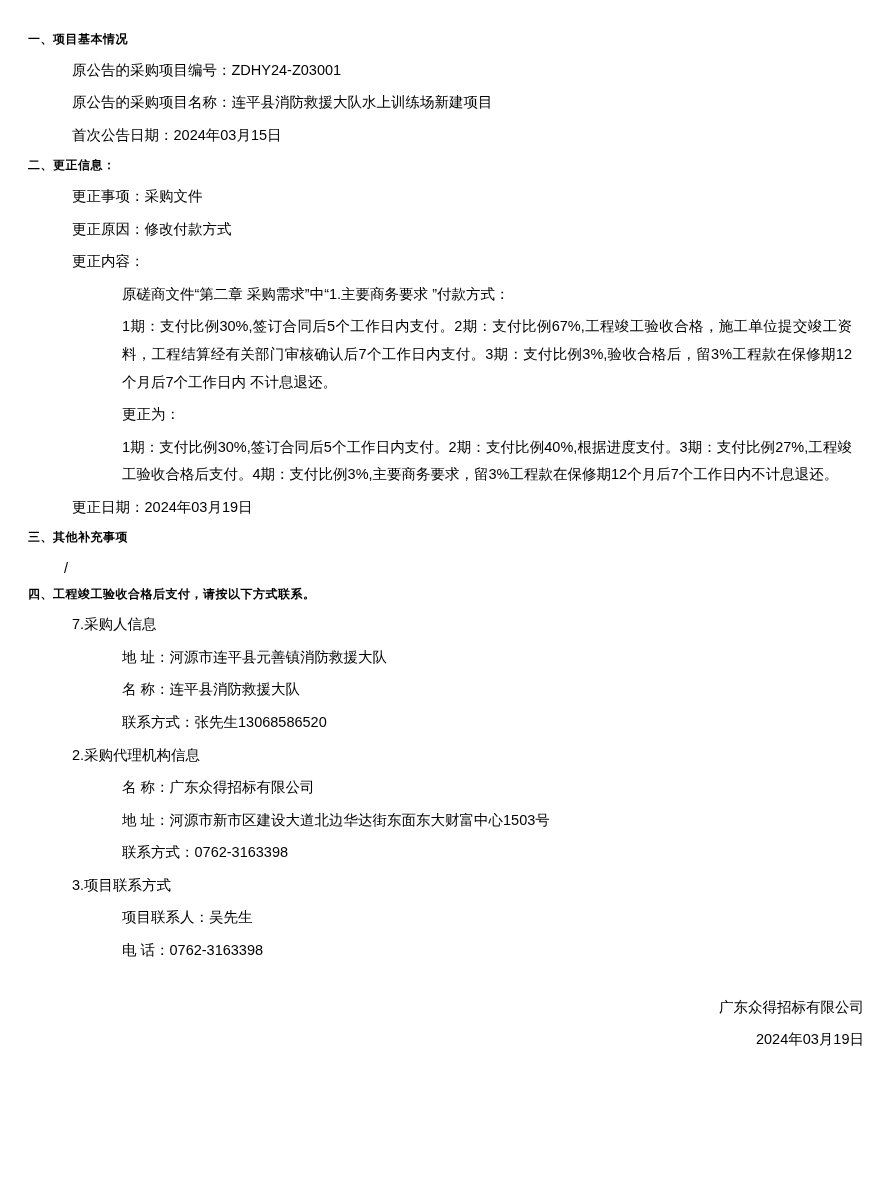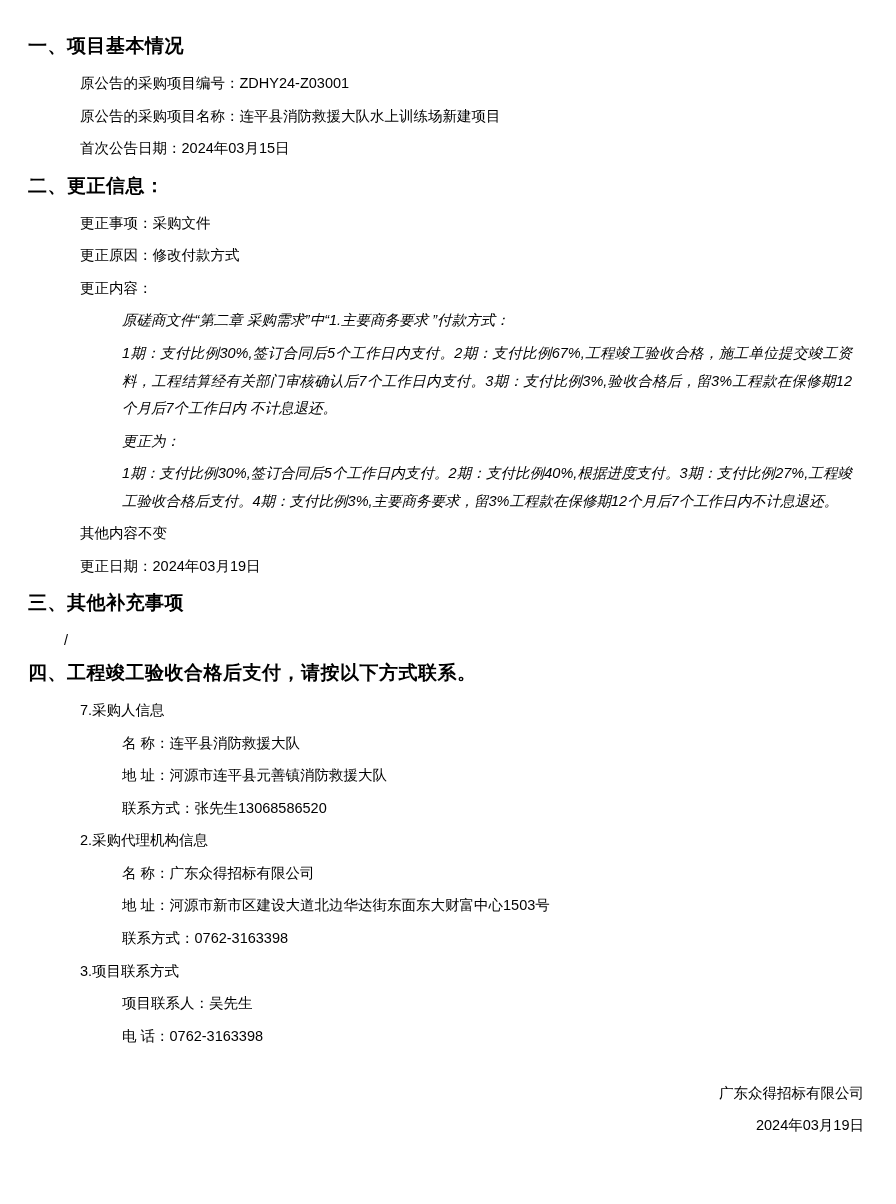--- a/index.html
+++ b/index.html
@@ -17,35 +17,34 @@
   }
   .page {
     position: relative;
     width: 896px;
     min-height: 1204px;
     box-sizing: border-box;
     padding: 22px 28px 10px 28px;
   }
   .sec-head {
     font-weight: bold;
-    font-size: 19px;
+    font-size: 12px;
     margin: 0 0 6px 0;
     letter-spacing: 0.5px;
   }
   .sec-head.first { margin-top: 6px; }
   .indent2 { margin-left: 58px; }
   .line {
-    margin: 5px 16px;
+    margin: 5px 8px;
     white-space: pre-wrap;
   }
   .para {
     margin: 5px 16px;
     text-align: justify;
     text-justify: inter-ideograph;
-    font-style: italic;
   }
   .para.hang {
     margin-left: 58px;
     text-indent: 0;
   }
   .slash {
     margin-left: 36px;
     margin-top: 6px;
   }
   .kv {
@@ -77,34 +76,33 @@
 
   <div class="sec-head">二、更正信息：</div>
   <div class="block-body">
     <div class="line">更正事项：采购文件</div>
     <div class="line">更正原因：修改付款方式</div>
     <div class="line">更正内容：</div>
     <div class="para hang">原磋商文件“第二章 采购需求”中“1.主要商务要求 ”付款方式：</div>
     <div class="para hang">1期：支付比例30%,签订合同后5个工作日内支付。2期：支付比例67%,工程竣工验收合格，施工单位提交竣工资料，工程结算经有关部门审核确认后7个工作日内支付。3期：支付比例3%,验收合格后，留3%工程款在保修期12个月后7个工作日内 不计息退还。</div>
     <div class="para hang">更正为：</div>
     <div class="para hang">1期：支付比例30%,签订合同后5个工作日内支付。2期：支付比例40%,根据进度支付。3期：支付比例27%,工程竣工验收合格后支付。4期：支付比例3%,主要商务要求，留3%工程款在保修期12个月后7个工作日内不计息退还。</div>
-    <div class="line">其他内容不变</div>
     <div class="line">更正日期：2024年03月19日</div>
   </div>
 
   <div class="sec-head">三、其他补充事项</div>
   <div class="slash">/</div>
 
   <div class="sec-head">四、工程竣工验收合格后支付，请按以下方式联系。</div>
   <div class="block-body">
 
     <div class="line">7.采购人信息</div>
     <div class="indent2">
+      <div class="kv"><span class="k">地        址：</span><span>河源市连平县元善镇消防救援大队</span></div>
       <div class="kv"><span class="k">名        称：</span><span>连平县消防救援大队</span></div>
-      <div class="kv"><span class="k">地        址：</span><span>河源市连平县元善镇消防救援大队</span></div>
       <div class="kv"><span class="k">联系方式：</span><span>张先生13068586520</span></div>
     </div>
 
     <div class="line">2.采购代理机构信息</div>
     <div class="indent2">
       <div class="kv"><span class="k">名        称：</span><span>广东众得招标有限公司</span></div>
       <div class="kv"><span class="k">地        址：</span><span>河源市新市区建设大道北边华达街东面东大财富中心1503号</span></div>
       <div class="kv"><span class="k">联系方式：</span><span>0762-3163398</span></div>
     </div>
 

